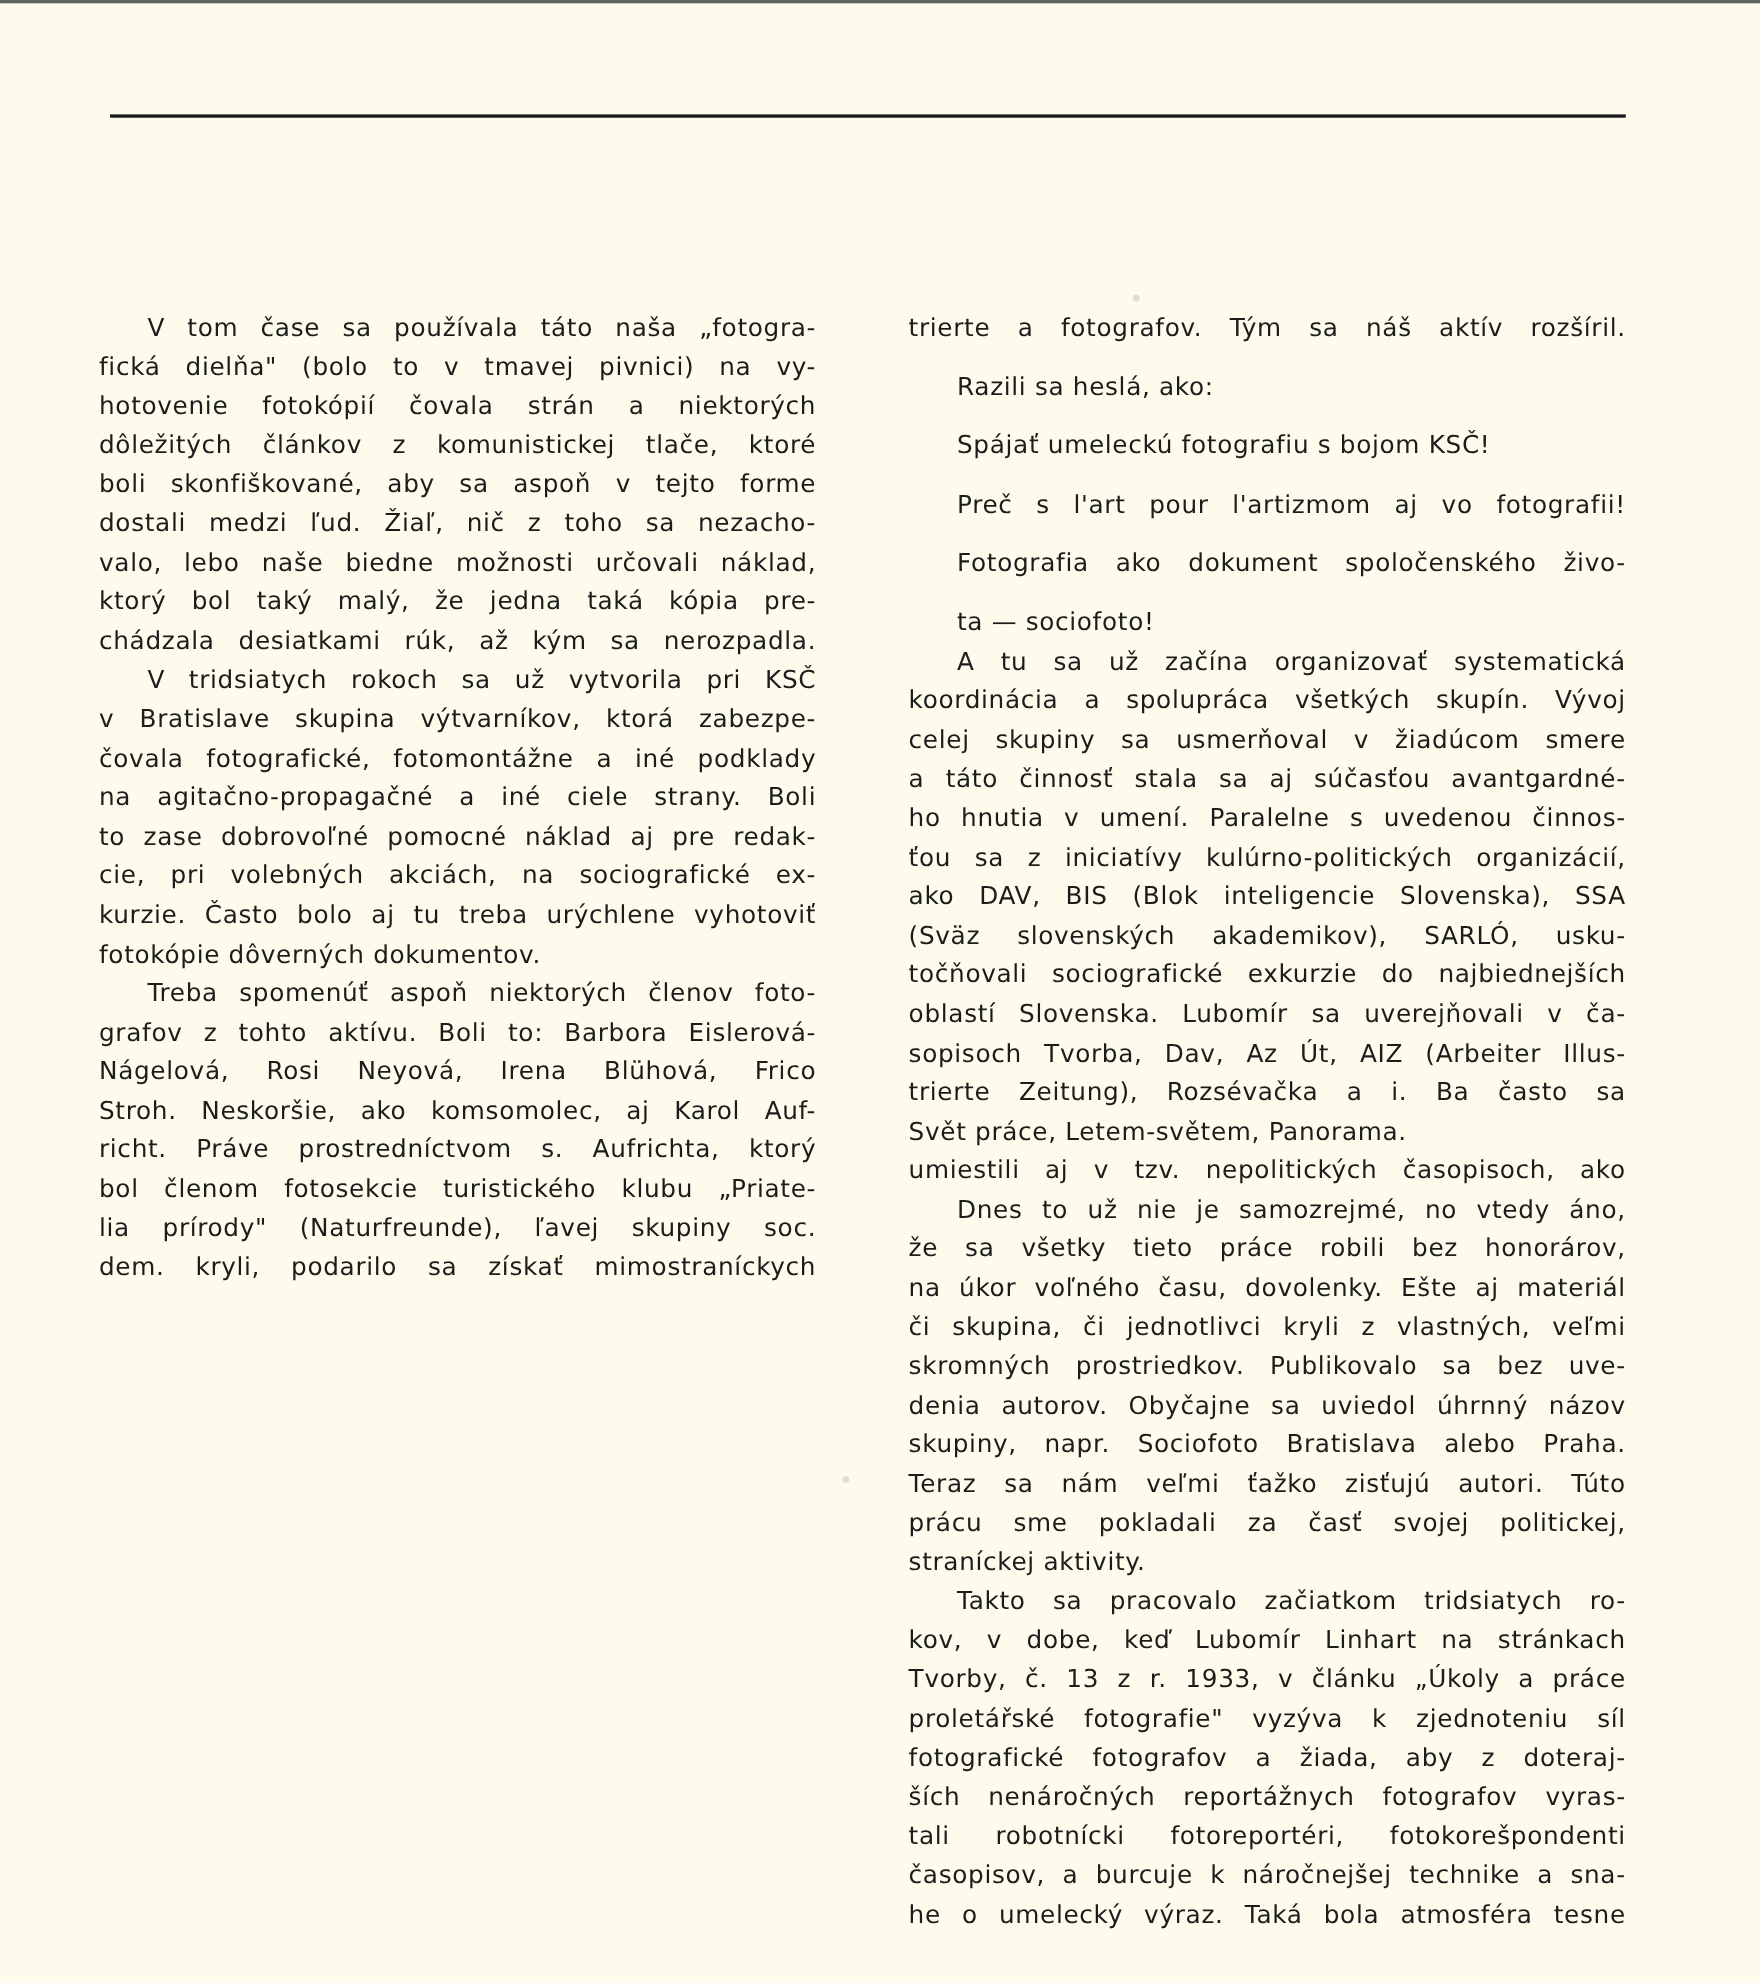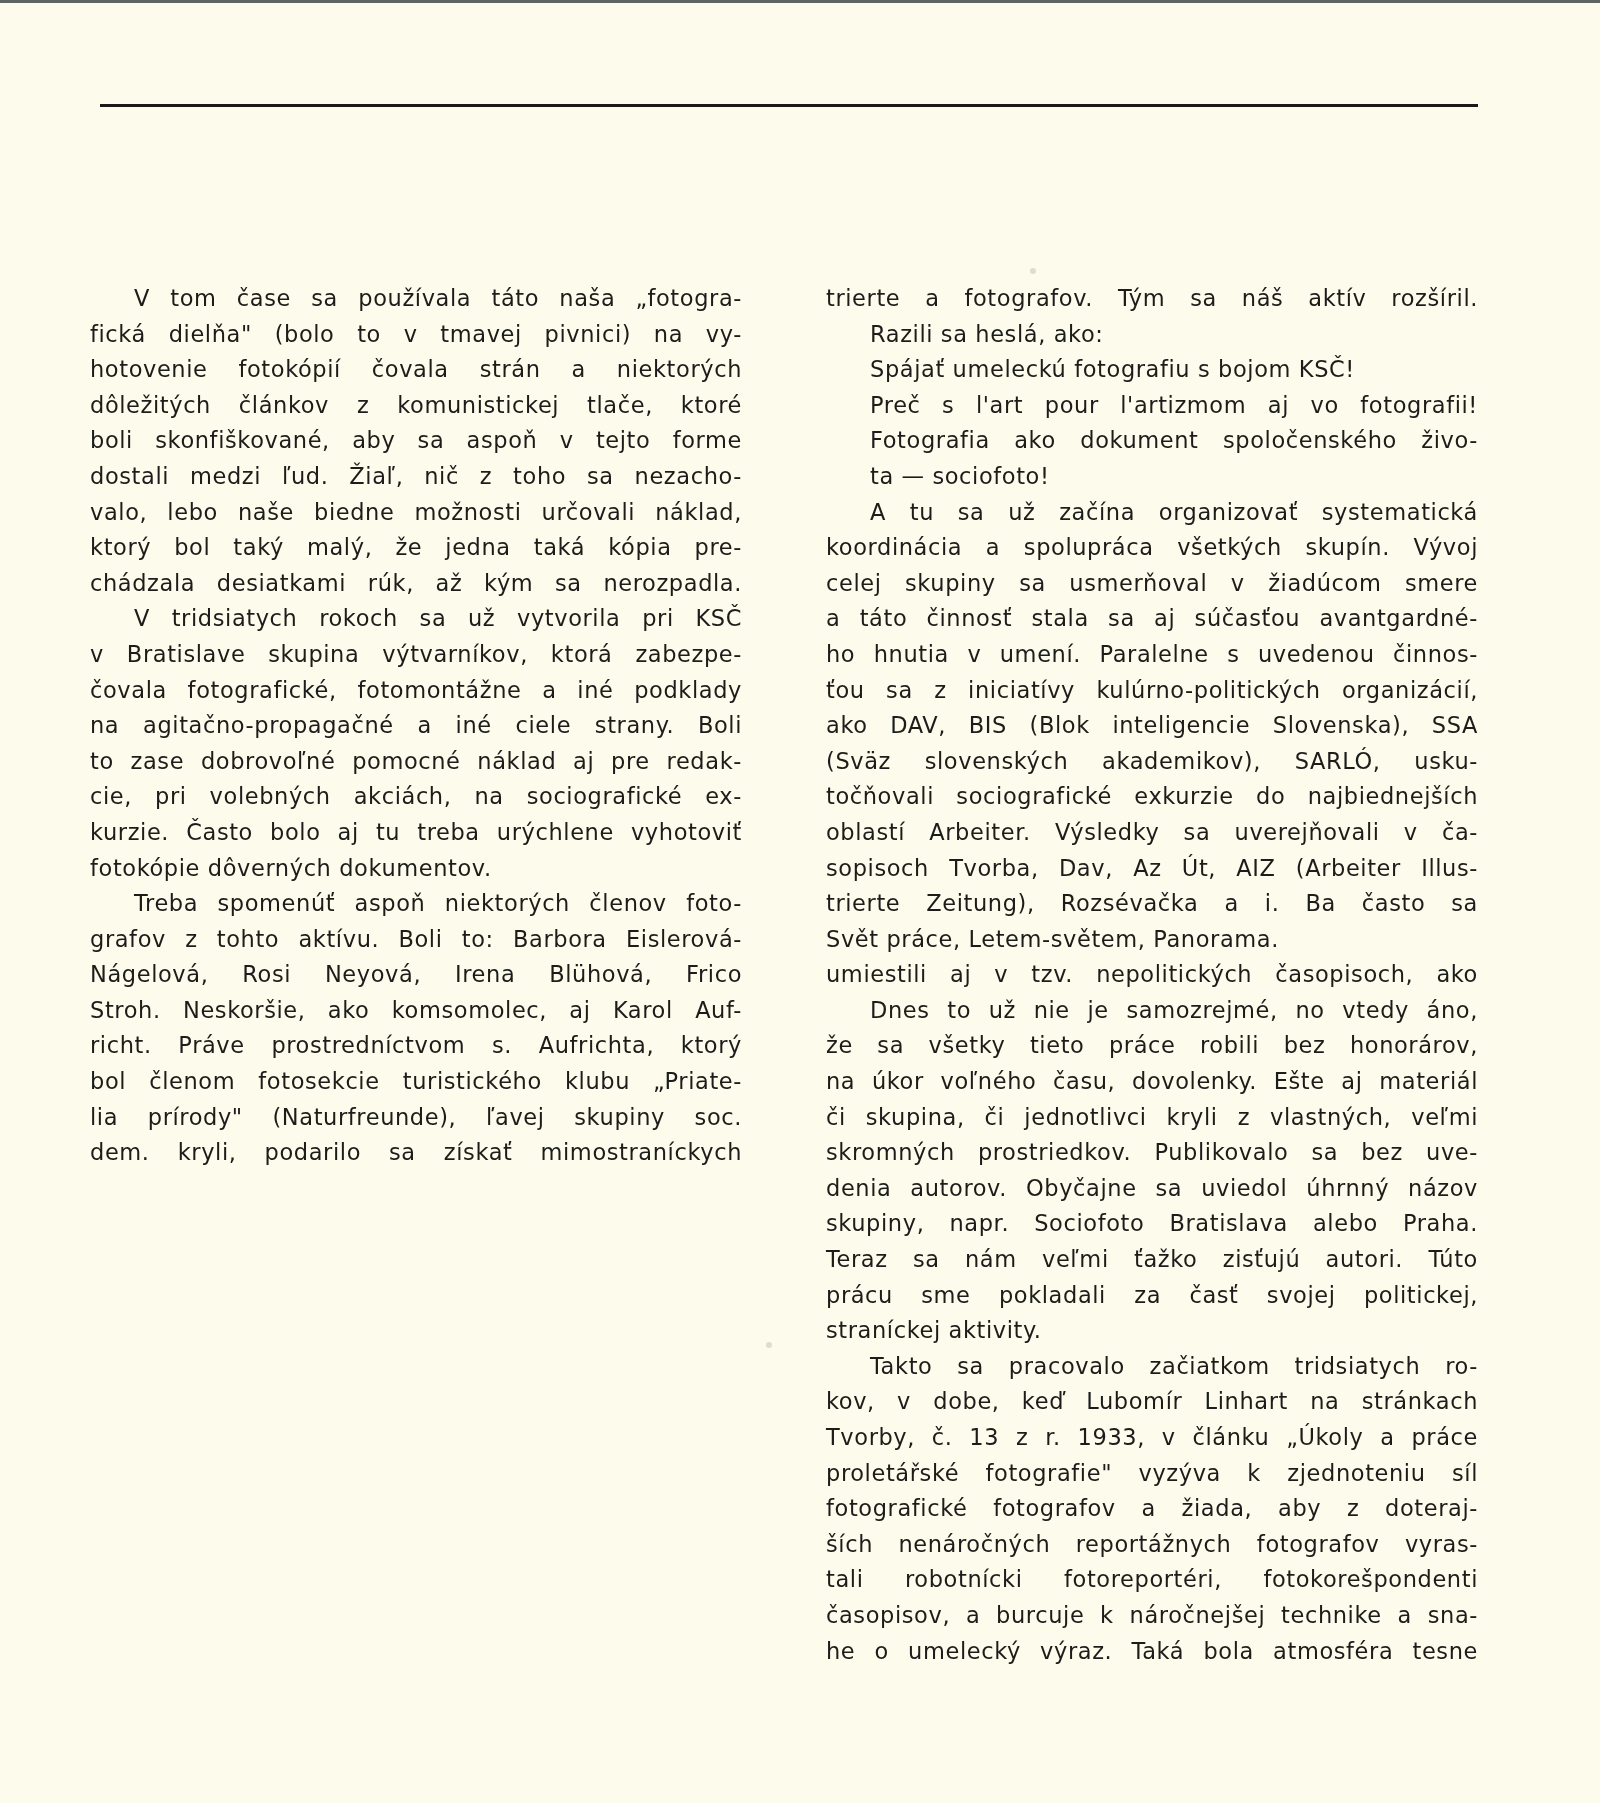--- a/index.html
+++ b/index.html
@@ -49,20 +49,21 @@
       overflow: visible;
     }
     .line.last {
       text-align-last: left;
     }
     .line.indent {
       padding-left: 44px;
     }
     .line.slogan {
       padding-left: 44px;
+      margin-top: 18px;
     }
     .speck {
       position: absolute;
       width: 6px; height: 6px;
       border-radius: 50%;
       background: #e3dcc8;
     }
   </style>
 </head>
 <body>
@@ -106,21 +107,21 @@
     <span class="line slogan last">ta — sociofoto!</span>
     <span class="line indent">A tu sa už začína organizovať systematická</span>
     <span class="line">koordinácia a spolupráca všetkých skupín. Vývoj</span>
     <span class="line">celej skupiny sa usmerňoval v žiadúcom smere</span>
     <span class="line">a táto činnosť stala sa aj súčasťou avantgardné-</span>
     <span class="line">ho hnutia v umení. Paralelne s uvedenou činnos-</span>
     <span class="line">ťou sa z iniciatívy kulúrno-politických organizácií,</span>
     <span class="line">ako DAV, BIS (Blok inteligencie Slovenska), SSA</span>
     <span class="line">(Sväz slovenských akademikov), SARLÓ, usku-</span>
     <span class="line">točňovali sociografické exkurzie do najbiednejších</span>
-    <span class="line">oblastí Arbeiter. Výsledky sa uverejňovali v ča-</span>
+    <span class="line">oblastí Slovenska. Lubomír sa uverejňovali v ča-</span>
     <span class="line">sopisoch Tvorba, Dav, Az Út, AIZ (Arbeiter Illus-</span>
     <span class="line">trierte Zeitung), Rozsévačka a i. Ba často sa</span>
     <span class="line last">Svět práce, Letem-světem, Panorama.</span>
     <span class="line">umiestili aj v tzv. nepolitických časopisoch, ako</span>
     <span class="line indent">Dnes to už nie je samozrejmé, no vtedy áno,</span>
     <span class="line">že sa všetky tieto práce robili bez honorárov,</span>
     <span class="line">na úkor voľného času, dovolenky. Ešte aj materiál</span>
     <span class="line">či skupina, či jednotlivci kryli z vlastných, veľmi</span>
     <span class="line">skromných prostriedkov. Publikovalo sa bez uve-</span>
     <span class="line">denia autorov. Obyčajne sa uviedol úhrnný názov</span>

